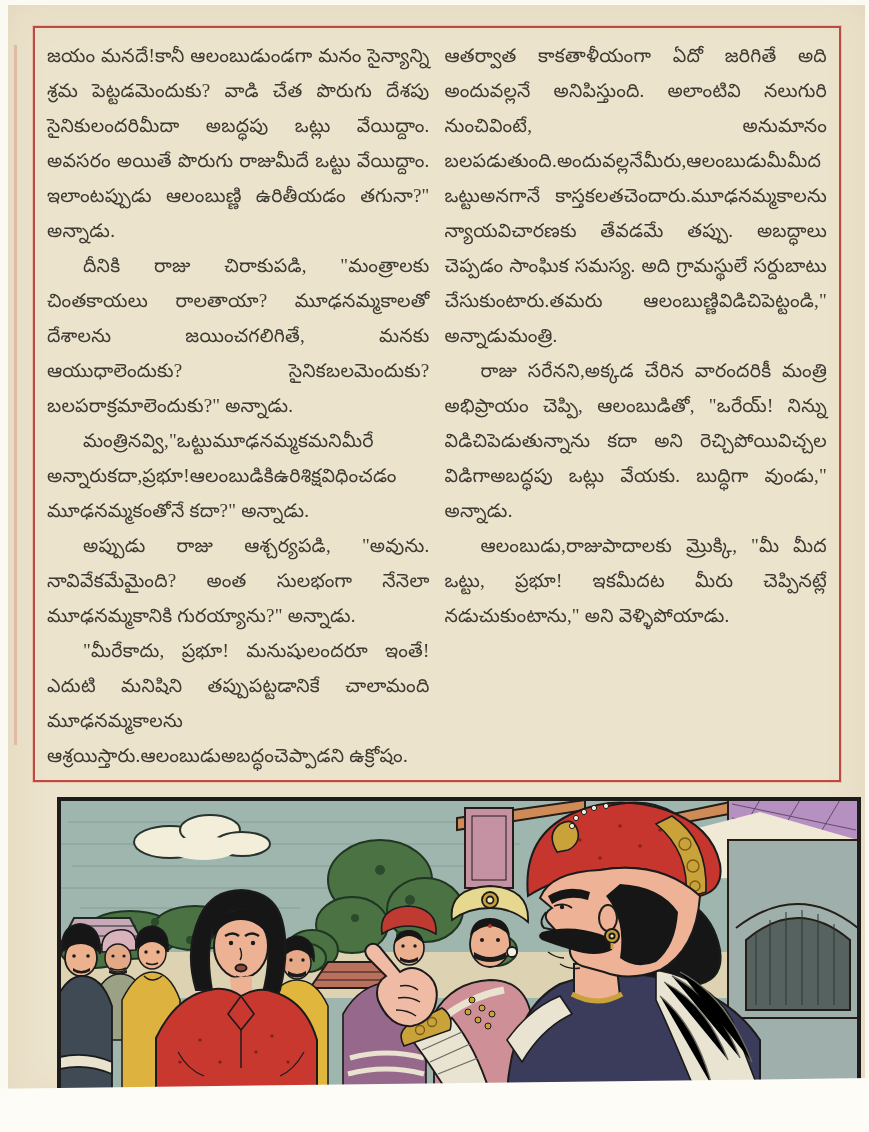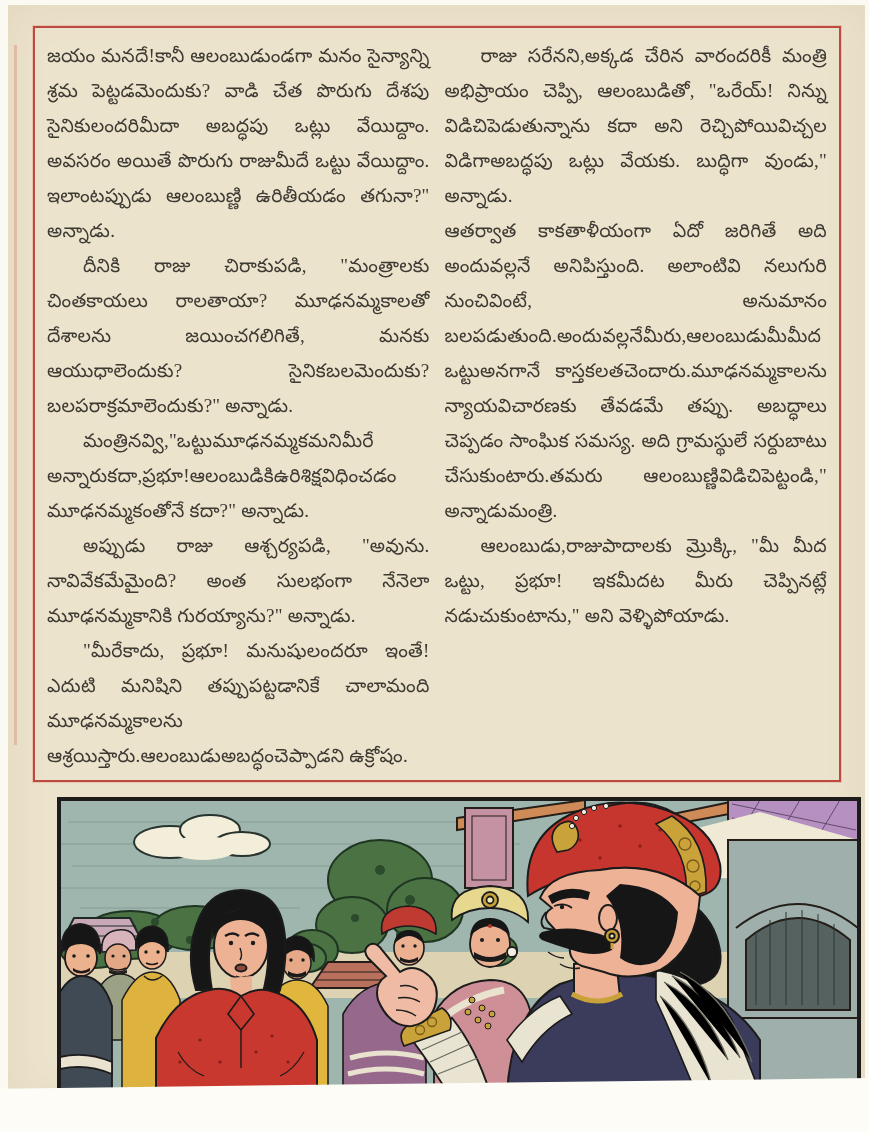--- a/index.html
+++ b/index.html
@@ -49,22 +49,22 @@
 
   <div class="text-frame">
     <div class="col">
       <p class="para">జయం మనదే!కానీ ఆలంబుడుండగా మనం సైన్యాన్ని శ్రమ పెట్టడమెందుకు? వాడి చేత పొరుగు దేశపు సైనికులందరిమీదా అబద్ధపు ఒట్లు వేయిద్దాం. అవసరం అయితే పొరుగు రాజుమీదే ఒట్టు వేయిద్దాం. ఇలాంటప్పుడు ఆలంబుణ్ణి ఉరితీయడం తగునా?" అన్నాడు.</p>
       <p class="para indent">దీనికి రాజు చిరాకుపడి, "మంత్రాలకు చింతకాయలు రాలతాయా? మూఢనమ్మకాలతో దేశాలను జయించగలిగితే, మనకు ఆయుధాలెందుకు? సైనికబలమెందుకు? బలపరాక్రమాలెందుకు?" అన్నాడు.</p>
       <p class="para indent">మంత్రినవ్వి,"ఒట్టుమూఢనమ్మకమనిమీరే అన్నారుకదా,ప్రభూ!ఆలంబుడికిఉరిశిక్షవిధించడం మూఢనమ్మకంతోనే కదా?" అన్నాడు.</p>
       <p class="para indent">అప్పుడు రాజు ఆశ్చర్యపడి, "అవును. నావివేకమేమైంది? అంత సులభంగా నేనెలా మూఢనమ్మకానికి గురయ్యాను?" అన్నాడు.</p>
       <p class="para indent">"మీరేకాదు, ప్రభూ! మనుషులందరూ ఇంతే! ఎదుటి మనిషిని తప్పుపట్టడానికే చాలామంది మూఢనమ్మకాలను ఆశ్రయిస్తారు.ఆలంబుడుఅబద్ధంచెప్పాడని ఉక్రోషం.</p>
     </div>
     <div class="col">
+      <p class="para">ఆతర్వాత కాకతాళీయంగా ఏదో జరిగితే అది అందువల్లనే అనిపిస్తుంది. అలాంటివి నలుగురి నుంచివింటే, అనుమానం బలపడుతుంది.అందువల్లనేమీరు,ఆలంబుడుమీమీద ఒట్టుఅనగానే కాస్తకలతచెందారు.మూఢనమ్మకాలను న్యాయవిచారణకు తేవడమే తప్పు. అబద్ధాలు చెప్పడం సాంఘిక సమస్య. అది గ్రామస్థులే సర్దుబాటు చేసుకుంటారు.తమరు ఆలంబుణ్ణివిడిచిపెట్టండి," అన్నాడుమంత్రి.</p>
       <p class="para indent">రాజు సరేనని,అక్కడ చేరిన వారందరికీ మంత్రి అభిప్రాయం చెప్పి, ఆలంబుడితో, "ఒరేయ్! నిన్ను విడిచిపెడుతున్నాను కదా అని రెచ్చిపోయివిచ్చల విడిగాఅబద్ధపు ఒట్లు వేయకు. బుద్ధిగా వుండు," అన్నాడు.</p>
-      <p class="para">ఆతర్వాత కాకతాళీయంగా ఏదో జరిగితే అది అందువల్లనే అనిపిస్తుంది. అలాంటివి నలుగురి నుంచివింటే, అనుమానం బలపడుతుంది.అందువల్లనేమీరు,ఆలంబుడుమీమీద ఒట్టుఅనగానే కాస్తకలతచెందారు.మూఢనమ్మకాలను న్యాయవిచారణకు తేవడమే తప్పు. అబద్ధాలు చెప్పడం సాంఘిక సమస్య. అది గ్రామస్థులే సర్దుబాటు చేసుకుంటారు.తమరు ఆలంబుణ్ణివిడిచిపెట్టండి," అన్నాడుమంత్రి.</p>
       <p class="para indent">ఆలంబుడు,రాజుపాదాలకు మ్రొక్కి, "మీ మీద ఒట్టు, ప్రభూ! ఇకమీదట మీరు చెప్పినట్లే నడుచుకుంటాను," అని వెళ్ళిపోయాడు.</p>
     </div>
   </div>
 
   <div class="illustration-box">
     <svg viewBox="0 0 798 293" preserveAspectRatio="none">
 
       <rect x="0" y="0" width="798" height="293" fill="#9fb6ae"></rect>
       <g stroke="#55706a" stroke-width="1" opacity=".35">
         <line x1="8" y1="22" x2="420" y2="22"></line>

